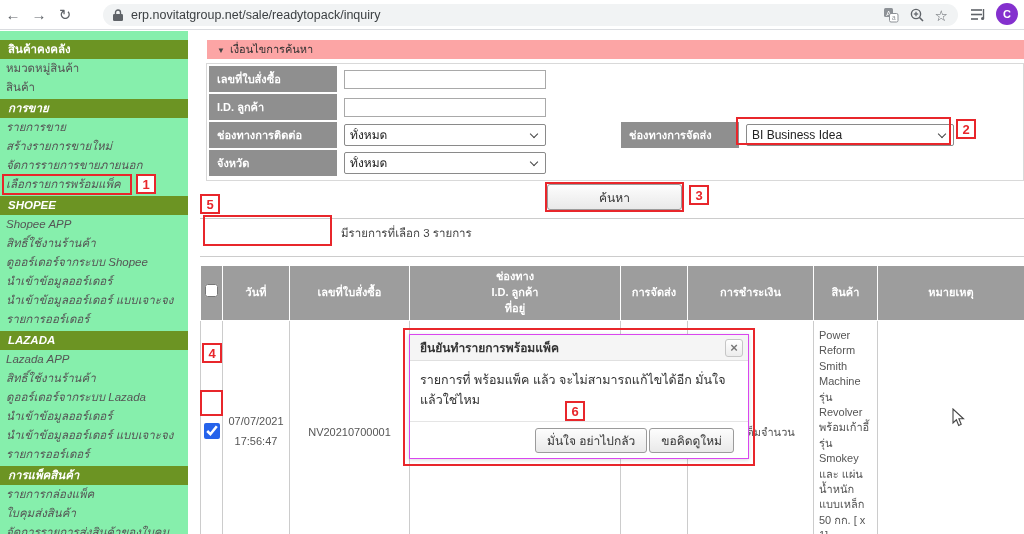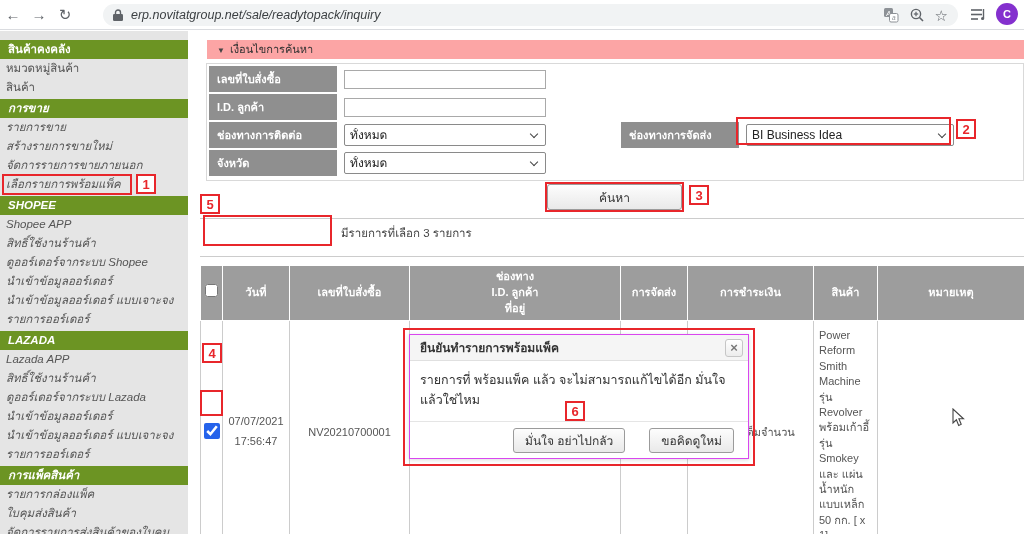--- a/index.html
+++ b/index.html
@@ -5,29 +5,29 @@
   * { box-sizing: border-box; margin: 0; padding: 0; }
   html,body { background:#fff; }
   body { font-family: "Liberation Sans", "DejaVu Sans", sans-serif; }
   #page { position:relative; width:1024px; height:534px; overflow:hidden; background:#fff; }
 
   
   #topbar { position:absolute; left:0; top:0; width:1024px; height:30px; background:#fff;
             border-bottom:1px solid #dadce0; display:flex; align-items:center; }
   .nav-glyph { font-size:15px; color:#5f6368; width:26px; text-align:center; cursor:pointer; flex:0 0 auto; }
   #urlpill { position:absolute; left:103px; top:4px; width:855px; height:22px; background:#f1f3f4;
-             border-radius:11px; display:flex; align-items:center; padding:0 10px;font-style:italic; }
+             border-radius:11px; display:flex; align-items:center; padding:0 10px; }
   #url-text { font-size:12.5px; color:#3c4043; margin-left:8px; flex:1; }
   .pill-icon { margin-left:10px; flex:0 0 auto; }
   #outer-icons { position:absolute; right:6px; top:3px; display:flex; align-items:center; gap:9px; }
   #avatar { width:22px; height:22px; border-radius:50%; background:#8430ce; color:#fff; font-size:11px;
             font-weight:bold; display:flex; align-items:center; justify-content:center; }
 
   
-  #sidebar { position:absolute; left:0; top:31px; width:188px; height:503px; background:#e5e5e5; padding-top:9px; }
+  #sidebar { position:absolute; left:0; top:31px; width:188px; height:503px; background:#86efac; padding-top:9px; }
   .sb-header { height:19px; line-height:19px; background:#6c9423; color:#fff; font-size:11.5px;
                font-weight:bold; padding-left:8px; }
   .sb-item { height:19px; line-height:19px; font-size:11.5px; color:#555; padding-left:6px; cursor:pointer;
              white-space:nowrap; overflow:hidden; }
   .sb-section + .sb-section { margin-top:2px;font-style:italic; }
 
   
   #filter-header { position:absolute; left:207px; top:40px; width:817px; height:19px; background:#fca5a5;
                    font-size:11px; color:#333; line-height:19px; padding-left:10px; }
   #filter-header .tri { font-size:8px; color:#444; margin-right:5px; }
@@ -67,21 +67,21 @@
   
   #modal { position:absolute; left:409px; top:334px; width:340px; height:125px; background:#fff;
            border:1px solid #d946ef; z-index:40; box-shadow:0 1px 4px rgba(0,0,0,.15); }
   #modal-title { height:26px; line-height:26px; background:#f5f5f5; border-bottom:1px solid #e0e0e0;
                  font-size:12px; font-weight:bold; color:#333; padding-left:10px; }
   #modal-close { position:absolute; right:5px; top:4px; width:18px; height:18px; border:1px solid #c6c6c6;
                  border-radius:3px; background:linear-gradient(#fff,#ececec); color:#777; font-size:13px;
                  font-weight:bold; line-height:15px; text-align:center; cursor:pointer; }
   #modal-body { padding:9px 10px; font-size:12.5px; color:#333; }
   #modal-footer { position:absolute; left:0; right:0; bottom:0; height:37px; border-top:1px solid #e5e5e5;
-                  display:flex; align-items:center; justify-content:flex-end; gap:24px; padding-right:14px; }
+                  display:flex; align-items:center; justify-content:flex-end; gap:2px; padding-right:14px; }
   .modal-btn { height:25px; padding:0 11px; }
 
   
   .red-frame { position:absolute; border:2px solid #e8262b; z-index:50; pointer-events:none; }
   .red-num { position:absolute; z-index:51; min-width:20px; height:20px; padding:0 3px; border:2px solid #e8262b;
              background:#fff; color:#e8262b; font-weight:bold; font-size:13px; display:flex; align-items:center;
              justify-content:center; pointer-events:none; }
 
   #cursor { position:absolute; left:952px; top:408px; z-index:30; }
 </style>

